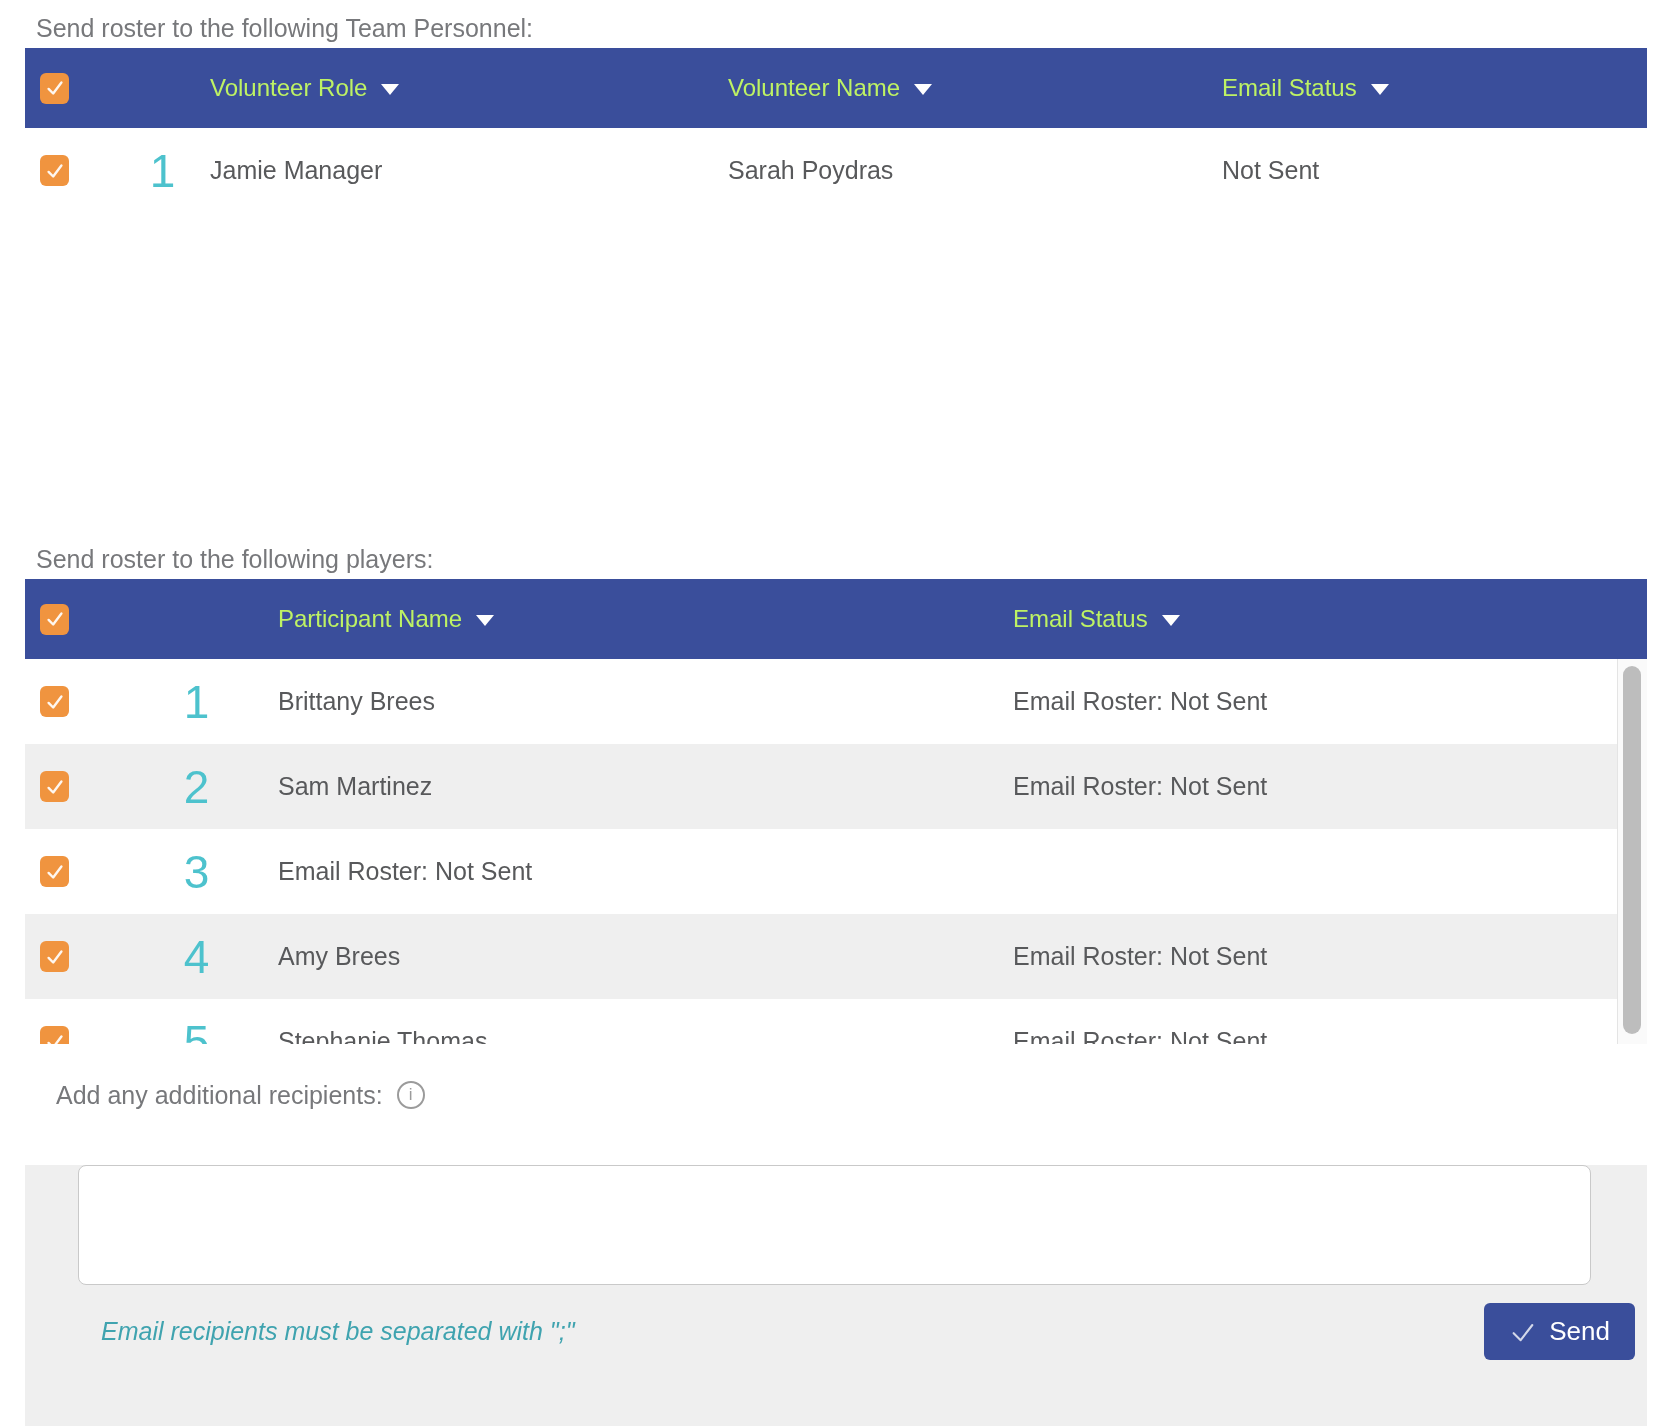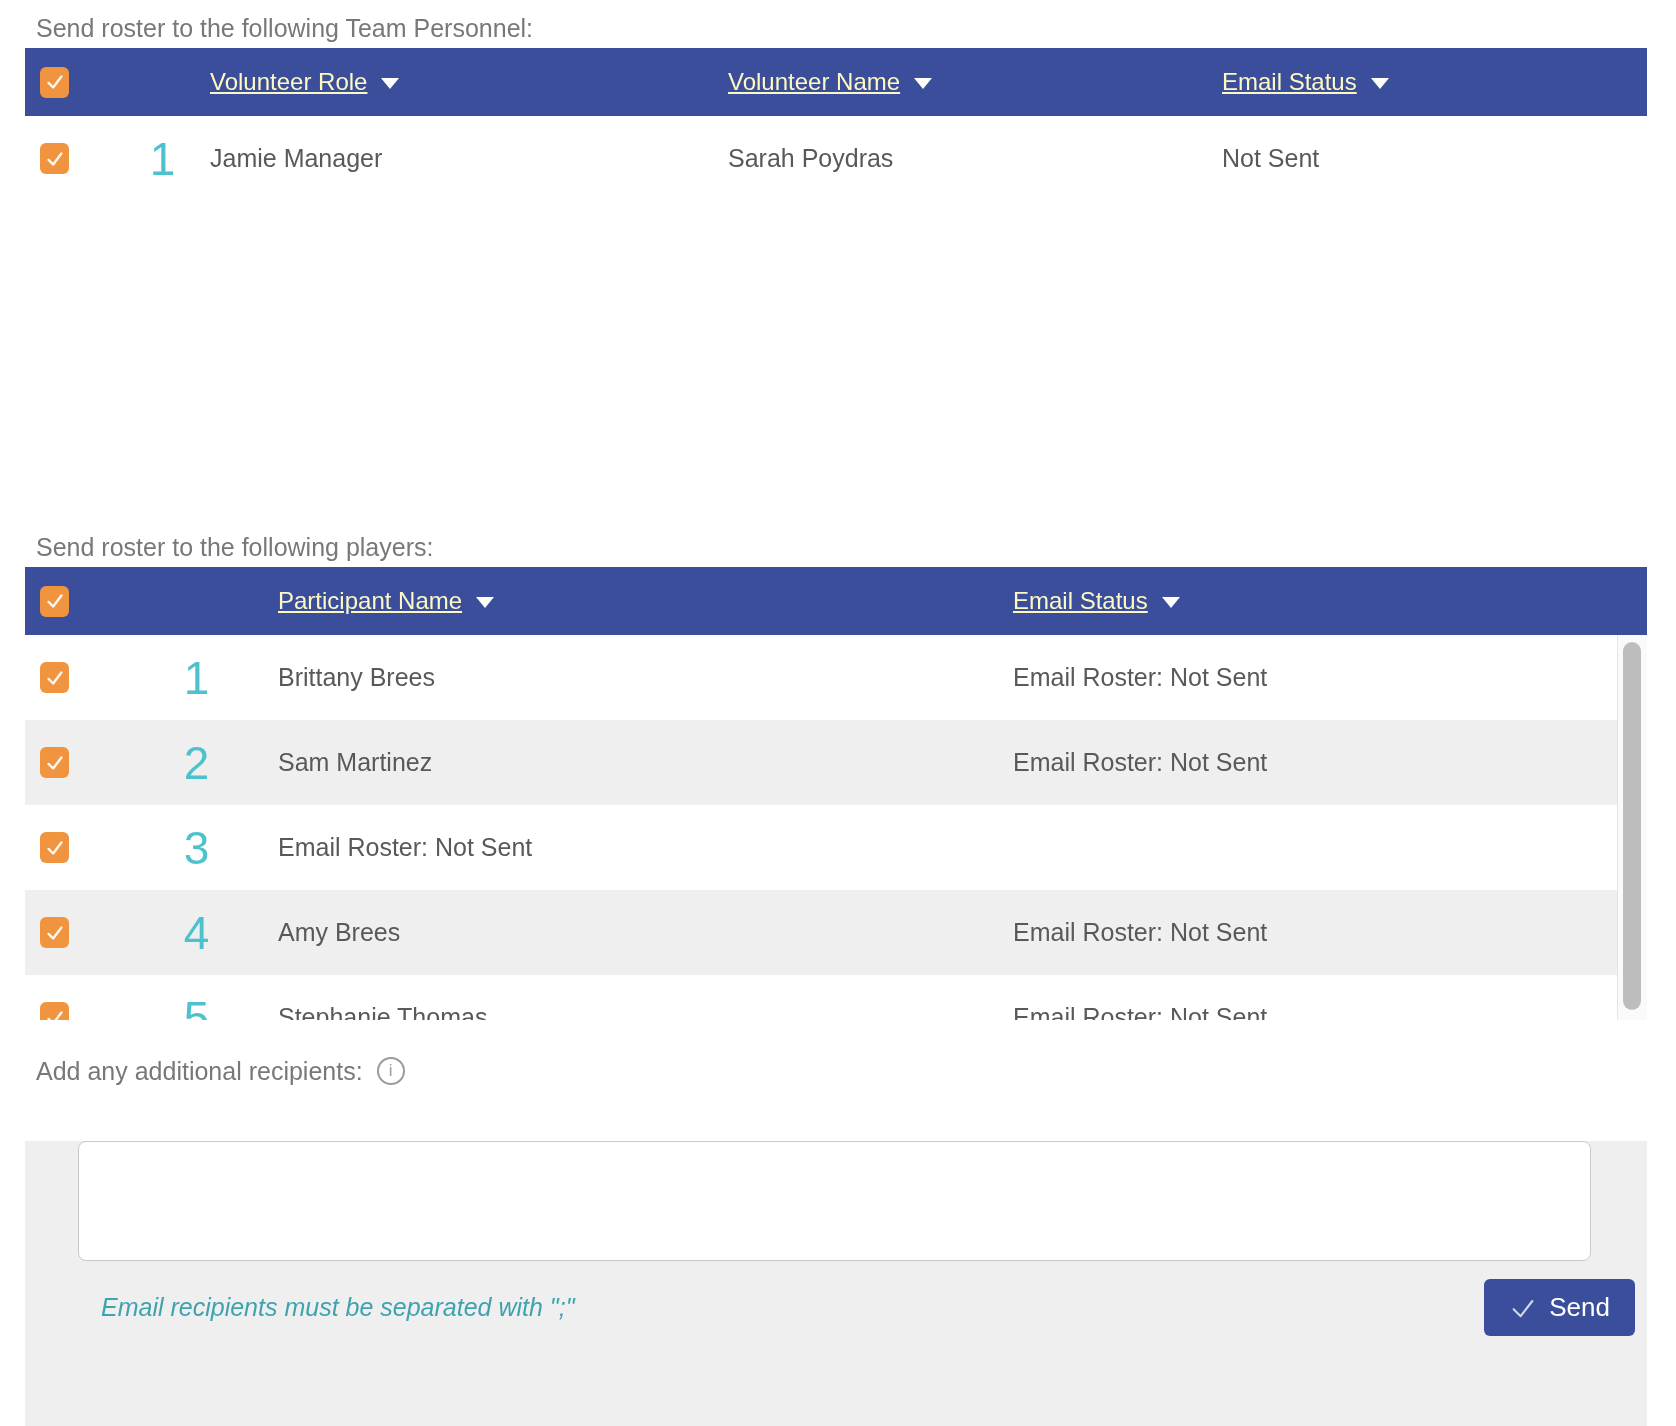--- a/index.html
+++ b/index.html
@@ -3,21 +3,21 @@
 <meta charset="utf-8">
 <style>
   * { margin:0; padding:0; box-sizing:border-box; }
   html,body { width:1676px; height:1426px; overflow:hidden; background:#fff;
     font-family:"Liberation Sans", sans-serif; color:#58595B; }
   .page { position:relative; width:1676px; height:1426px; }
 
   .section-label { margin:14px 0 6px 36px; font-size:25px; color:#77787B; line-height:28px; }
 
   .tbl { margin-left:25px; width:1622px; }
-  .tbl-head { background:#3A4E9B; height:68px; display:grid; align-items:center; color:#fef9c3;text-decoration:underline; }
+  .tbl-head { background:#3A4E9B; height:80px; display:grid; align-items:center; color:#bef264; }
   .head-p1 { grid-template-columns:185px 518px 494px 1fr; }
   .head-p2 { grid-template-columns:253px 735px 1fr; }
   .head-cell { display:flex; align-items:center; font-size:24px; }
   .sort-arrow { width:0; height:0; border-left:9px solid transparent; border-right:9px solid transparent;
     border-top:11px solid #fff; margin-left:14px; margin-top:3px; }
 
   .cb { display:inline-flex; width:29px; height:31px; background:#F0943F; border-radius:6px;
     align-items:center; justify-content:center; flex:0 0 auto; }
   .head-cb { margin-left:15px; }
 
@@ -33,21 +33,21 @@
   .row-alt1 { background:#EFEFEF; }
 
   .scrollbar { position:absolute; top:0; right:0; bottom:0; width:30px; background:#FAFAFA;
     border-left:1px solid #E4E4E4; }
   .scroll-thumb { position:absolute; left:5px; right:6px; top:7px; bottom:10px;
     background:#BDBDBD; border-radius:10px; }
 
   .spacer1 { height:318px; }
   .spacer2 { height:36px; }
 
-  .recip-label-row { display:flex; align-items:center; margin-left:36px; height:30px; }
+  .recip-label-row { display:flex; align-items:center; margin-left:56px; height:30px; }
   .recip-label { font-size:25px; color:#77787B; }
   .info-icon { width:28px; height:28px; border:2px solid #9B9B9B; border-radius:50%;
     color:#9B9B9B; font-size:17px; display:inline-flex; align-items:center; justify-content:center;
     margin-left:14px; }
 
   .panel { margin:8px 0 0 25px; width:1622px; height:308px; background:#EFEFEF; }
   .recip-textarea { display:block; margin:55px 0 0 53px; width:1513px; height:120px;
     border:1px solid #C9C9C9; border-radius:8px; background:#fff; resize:none;
     font-family:"Liberation Sans", sans-serif; font-size:24px; padding:10px 14px; color:#58595B; outline:none; }
   .panel-bottom { display:flex; align-items:center; justify-content:space-between; margin-top:18px; }

